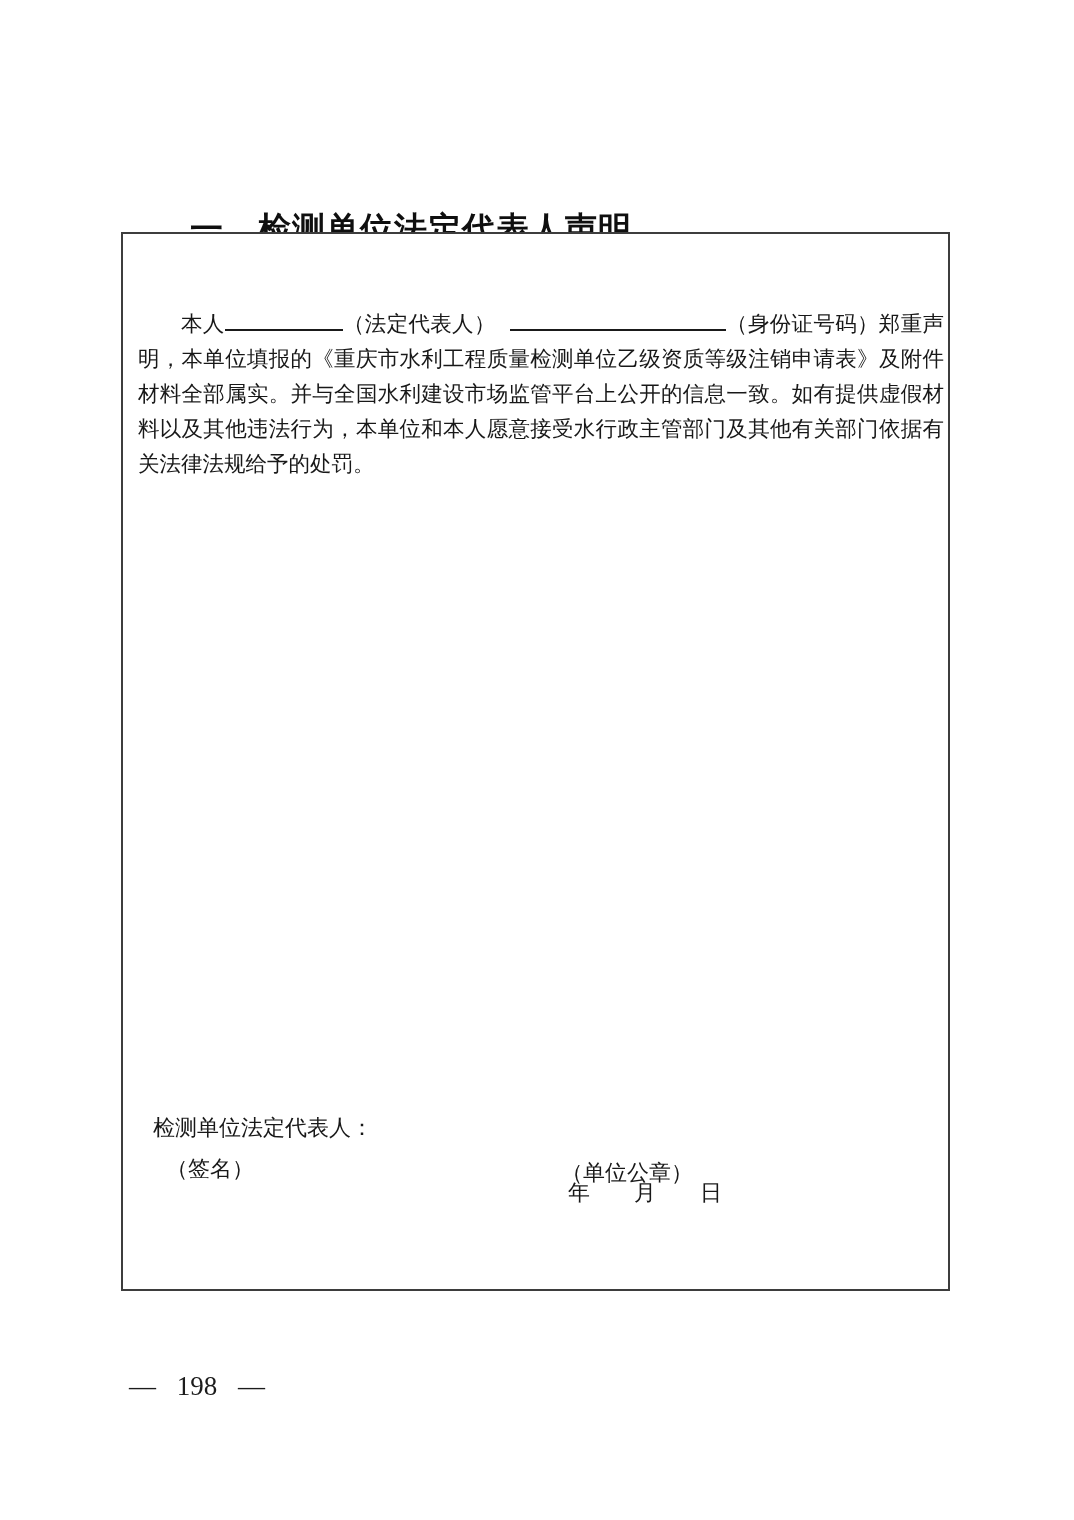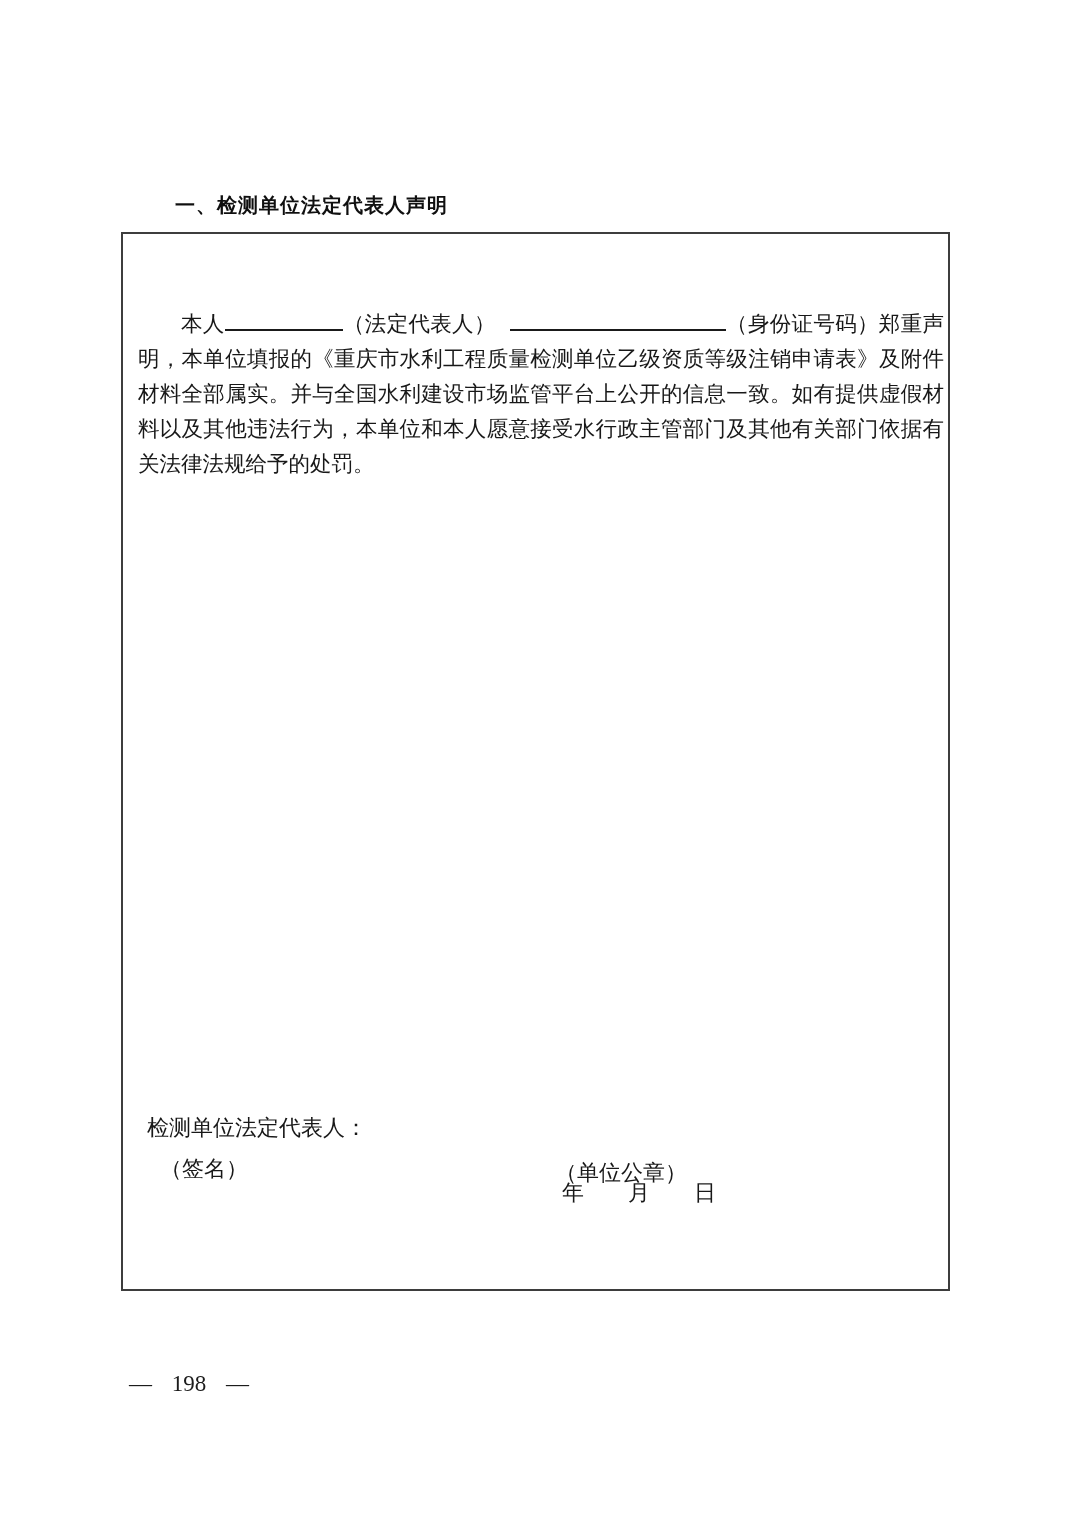--- a/index.html
+++ b/index.html
@@ -13,24 +13,24 @@
     height: 1520px;
     overflow: hidden;
     font-family: "Liberation Serif", "DejaVu Serif", serif;
     color: #161616;
   }
 
   .section-heading {
     position: absolute;
     left: 175px;
     top: 192px;
-    margin: 0;
+    margin: 15px;
     font-family: "Liberation Sans", "DejaVu Sans", sans-serif;
     font-weight: bold;
-    font-size: 20px;
+    font-size: 33px;
     letter-spacing: 1px;
     color: #0f0f0f;
     white-space: nowrap;
   }
 
   .declaration-box {
     position: absolute;
     left: 121px;
     top: 232px;
     width: 829px;
@@ -60,31 +60,32 @@
   }
   .blank-name { width: 118px; }
   .blank-id   { width: 216px; margin-left: 14px; }
 
   .sig {
     position: absolute;
     font-size: 22px;
     line-height: 26px;
     color: #181818;
     white-space: nowrap;
+    margin-left: 6px;
   }
   .sig-representative { left: 24px;  top: 881px; }
   .sig-seal           { left: 432px; top: 926px; }
   .sig-sign           { left: 37px;  top: 922px; }
   .sig-date           { left: 439px; top: 946px; text-align: center; }
 
   .page-number {
     position: absolute;
     left: 129px;
     top: 1371px;
-    font-size: 23px;
+    font-size: 27px;
     word-spacing: 14px;
     color: #1c1c1c;
     white-space: nowrap;
   }
 </style>
 </head>
 <body>
 
 <h1 class="section-heading">一、检测单位法定代表人声明</h1>
 

